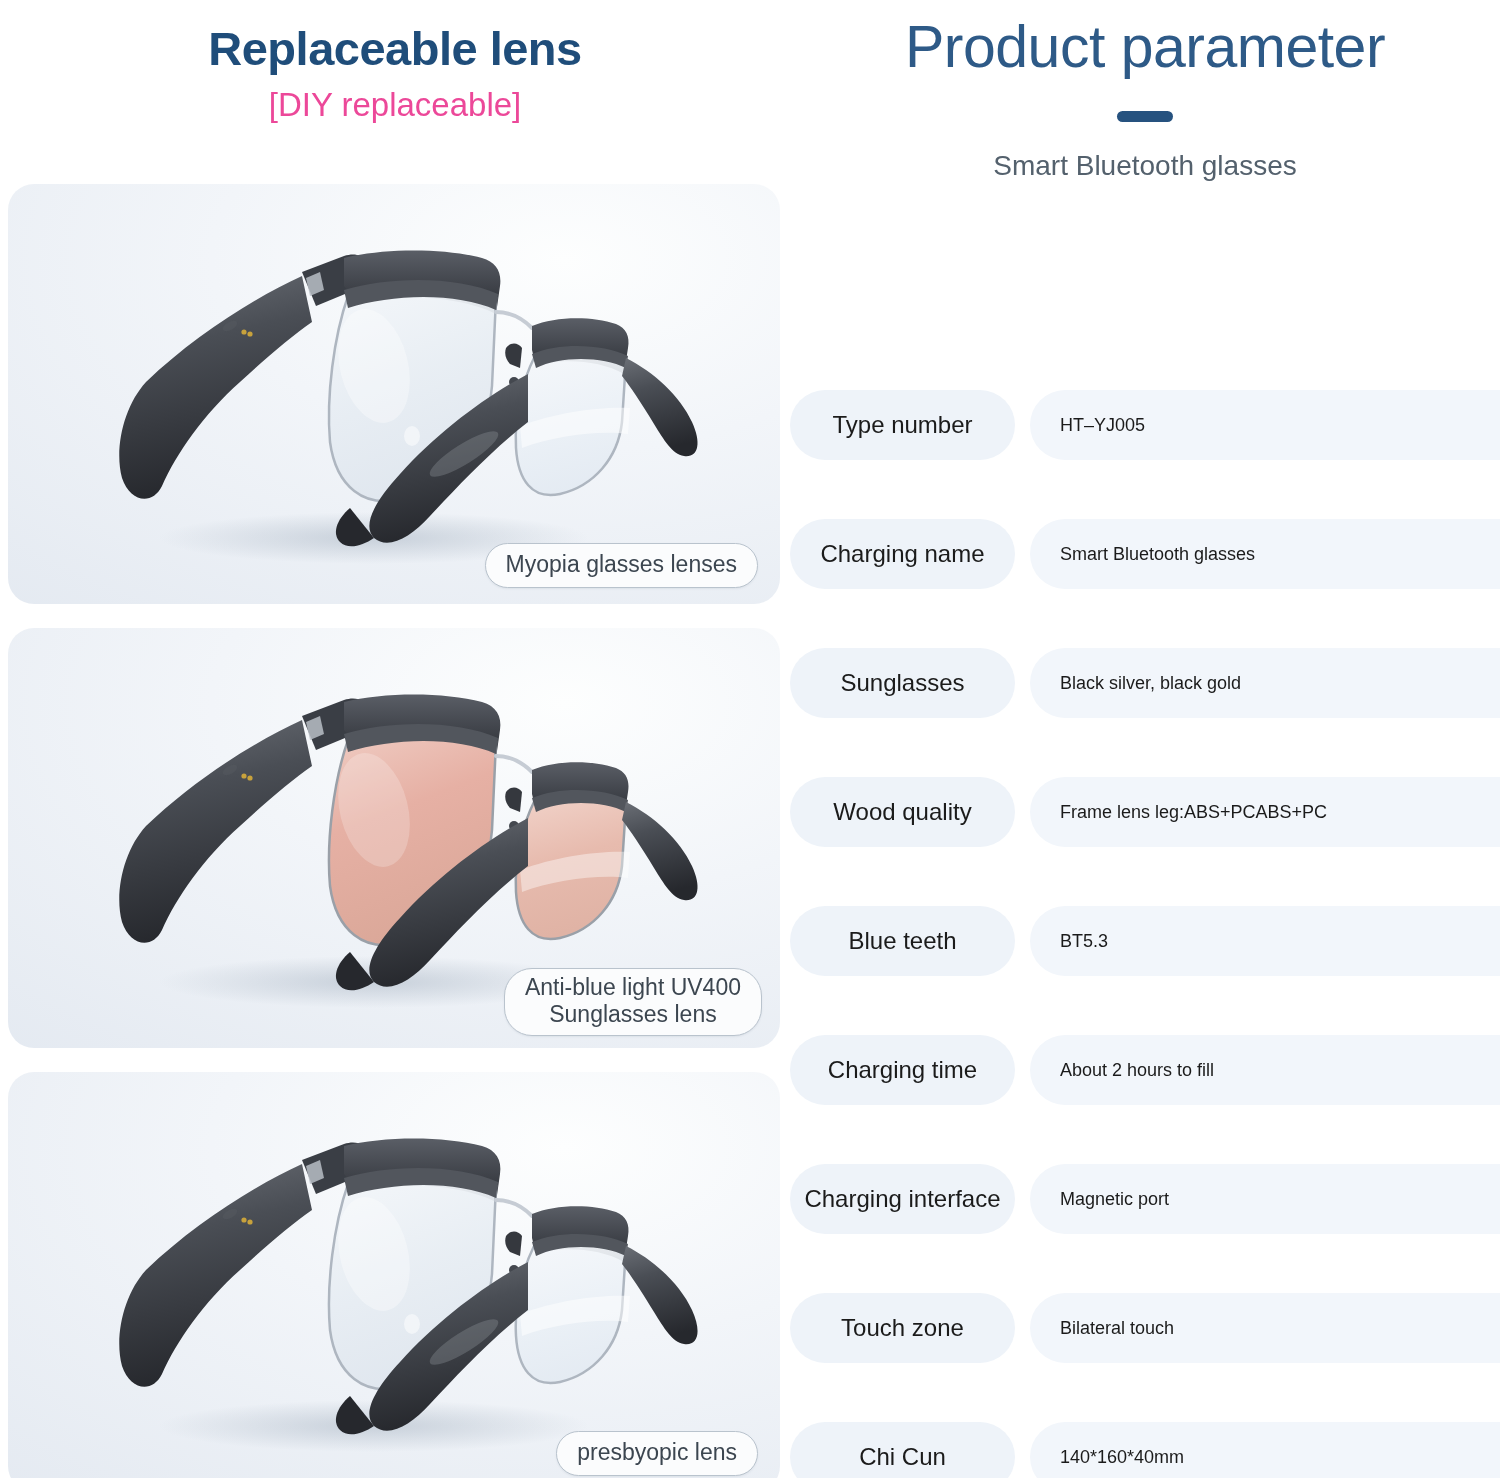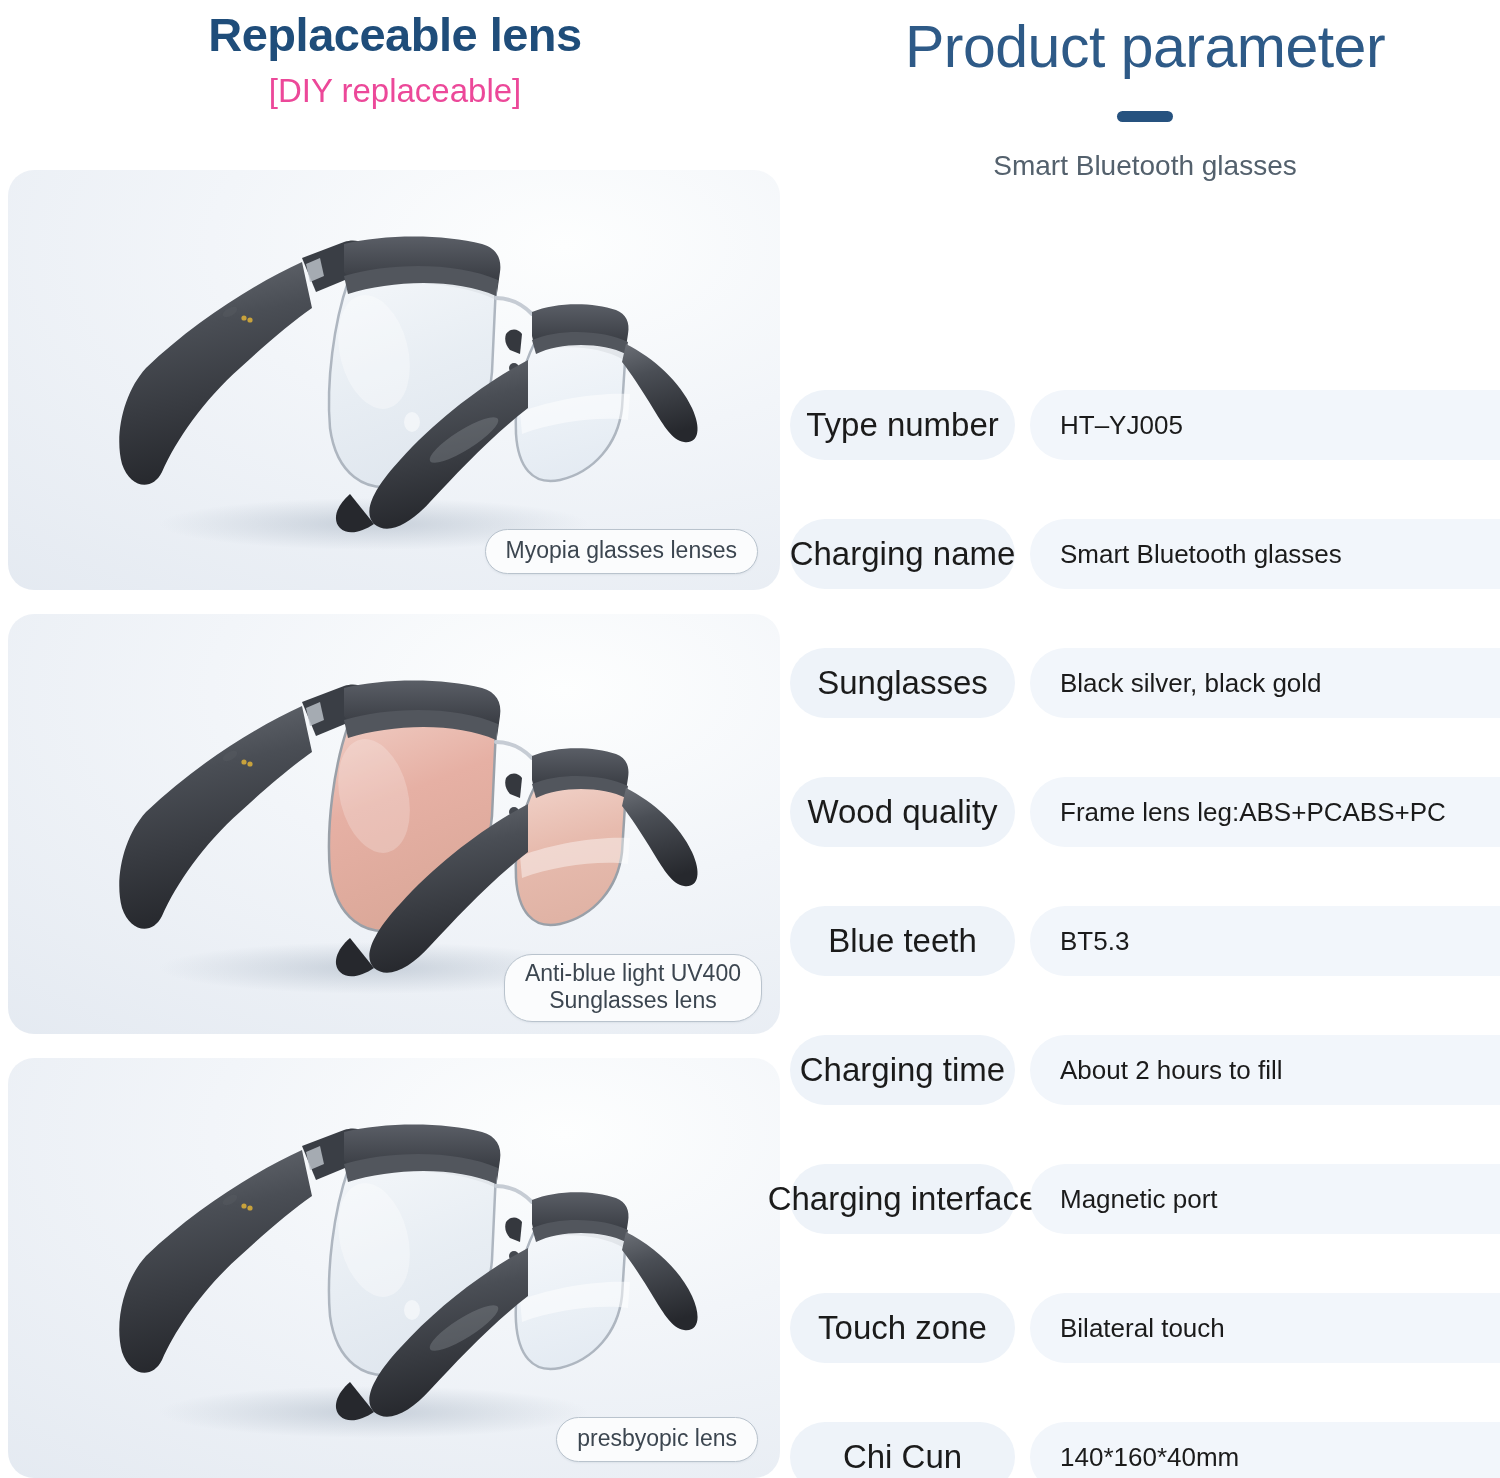--- a/index.html
+++ b/index.html
@@ -16,21 +16,21 @@
     position: relative;
     width: 1500px;
     height: 1478px;
     background: #ffffff;
   }
 
   
   .left-col {
     position: absolute;
     left: 0;
-    top: 2px;
+    top: 16px;
     width: 790px;
     height: 1232px;
   }
 
   .left-heading {
     text-align: center;
     padding-top: 4px;
   }
   .left-title {
     font-size: 47px;
@@ -138,37 +138,37 @@
     position: absolute;
     left: 0px;
     top: 0;
     width: 225px;
     height: 70px;
     background: #eef3f9;
     border-radius: 35px;
     display: flex;
     align-items: center;
     justify-content: center;
-    font-size: 33px;
+    font-size: 24px;
     color: #1b1b1b;
     padding: 0 8px;
     white-space: nowrap;
   }
   .spec-value {
     position: absolute;
     left: 240px;
     top: 0;
     width: 470px;
     height: 70px;
     background: #f2f6fb;
     border-top-left-radius: 35px;
     border-bottom-left-radius: 35px;
     display: flex;
     align-items: center;
-    font-size: 26px;
+    font-size: 18px;
     color: #1b1b1b;
     padding-left: 30px;
     white-space: nowrap;
   }
 </style>
 </head>
 <body>
 
 <div class="page">
 

